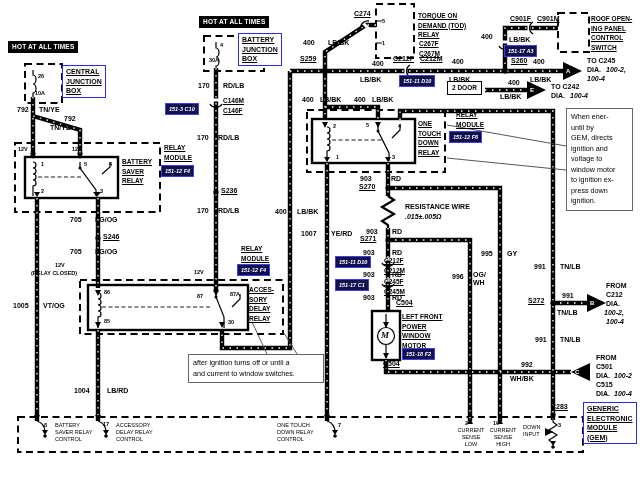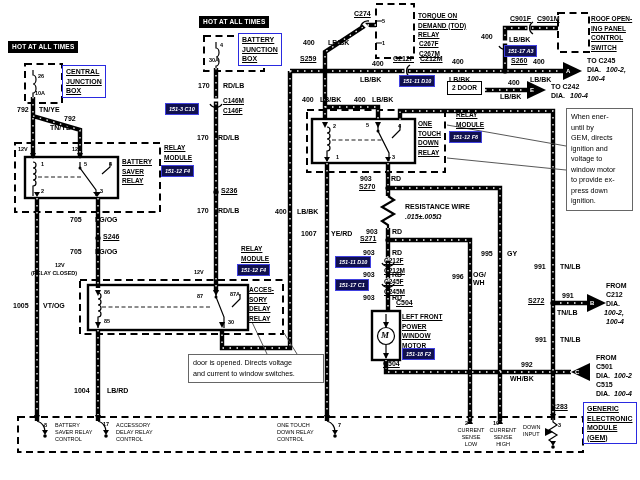--- a/index.html
+++ b/index.html
@@ -201,31 +201,31 @@
       <div>DELAY</div>
       <div>RELAY</div>
     </div>
     <div class="lbl  cl" style="left: 402px; top: 312px;">
       <div>LEFT FRONT</div>
       <div>POWER</div>
       <div>WINDOW</div>
       <div>MOTOR</div>
     </div>
     <div class="lbl  note" style="left: 188px; top: 354px; width: 126px;">
-      <div>door is opened. Directs voltage</div>
+      <div>after ignition turns off or until a</div>
       <div>and current to window switches.</div>
     </div>
     <div class="lbl  note" style="left: 566px; top: 108px; width: 57px;">
       <div>When ener-</div>
       <div>until by</div>
       <div>GEM, directs</div>
       <div>ignition and</div>
       <div>voltage to</div>
       <div>window motor</div>
-      <div>to provide ex-</div>
+      <div>to ignition ex-</div>
       <div>press down</div>
       <div>ignition.</div>
     </div>
     <div class="lbl " style="left: 17px; top: 106px;">792</div>
     <div class="lbl " style="left: 39px; top: 106px;">TN/YE</div>
     <div class="lbl " style="left: 64px; top: 115px;">792</div>
     <div class="lbl " style="left: 50px; top: 124px;">TN/YE</div>
     <div class="lbl sm" style="left: 18px; top: 146px;">12V</div>
     <div class="lbl sm" style="left: 72px; top: 146px;">12V</div>
     <div class="lbl " style="left: 13px; top: 302px;">1005</div>

